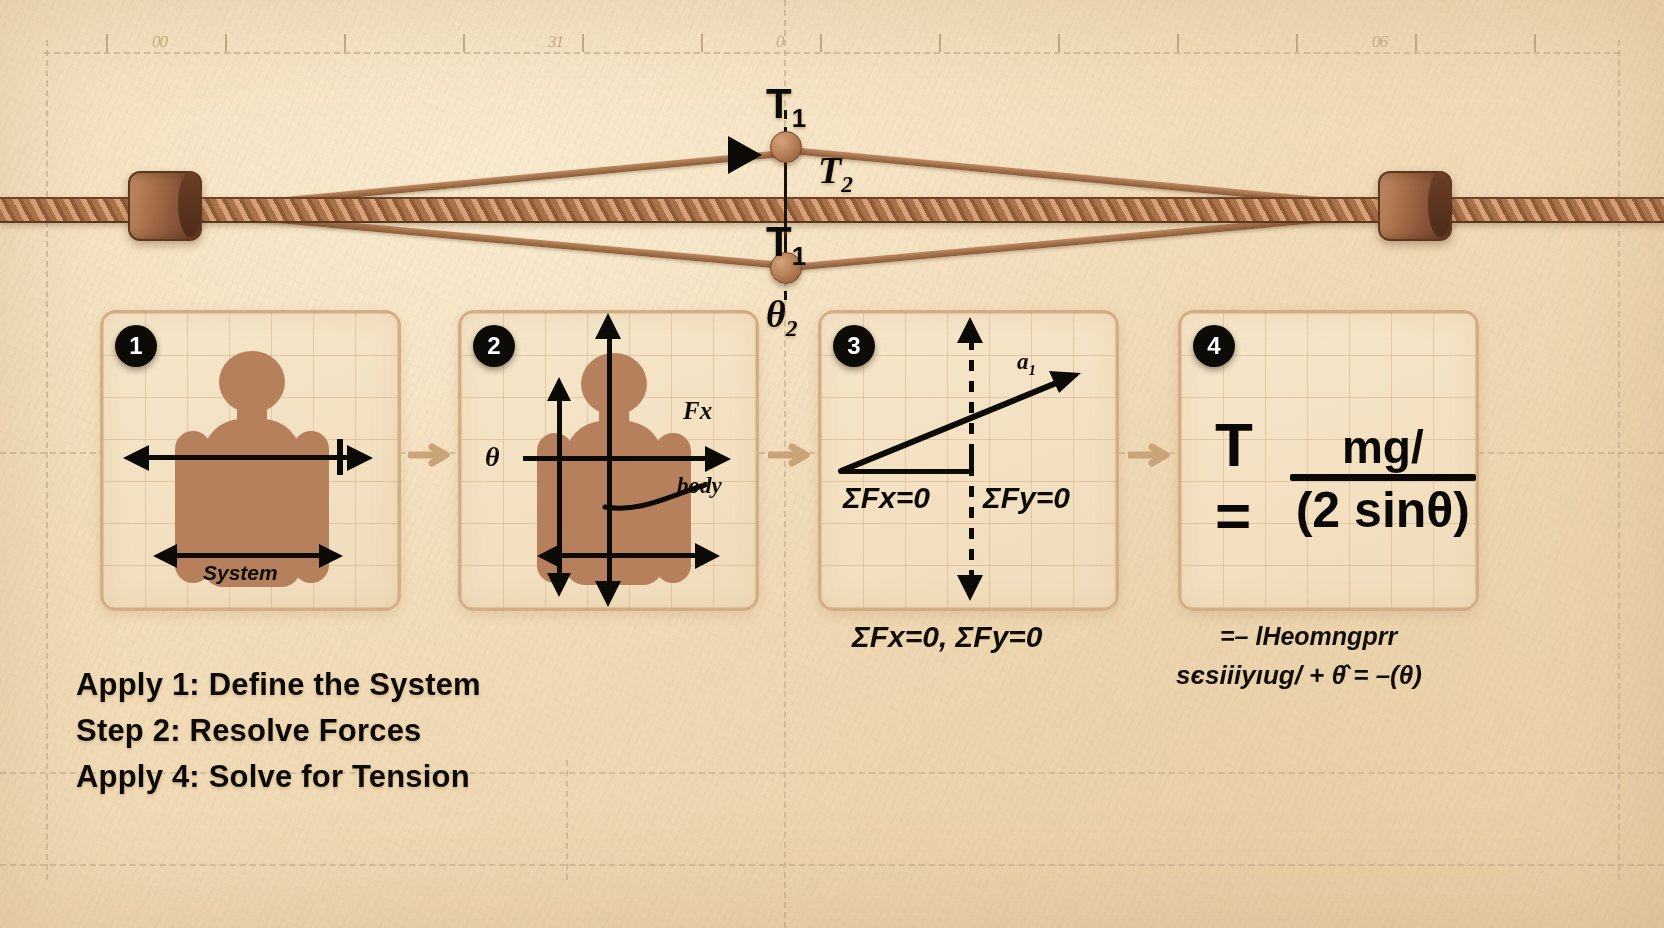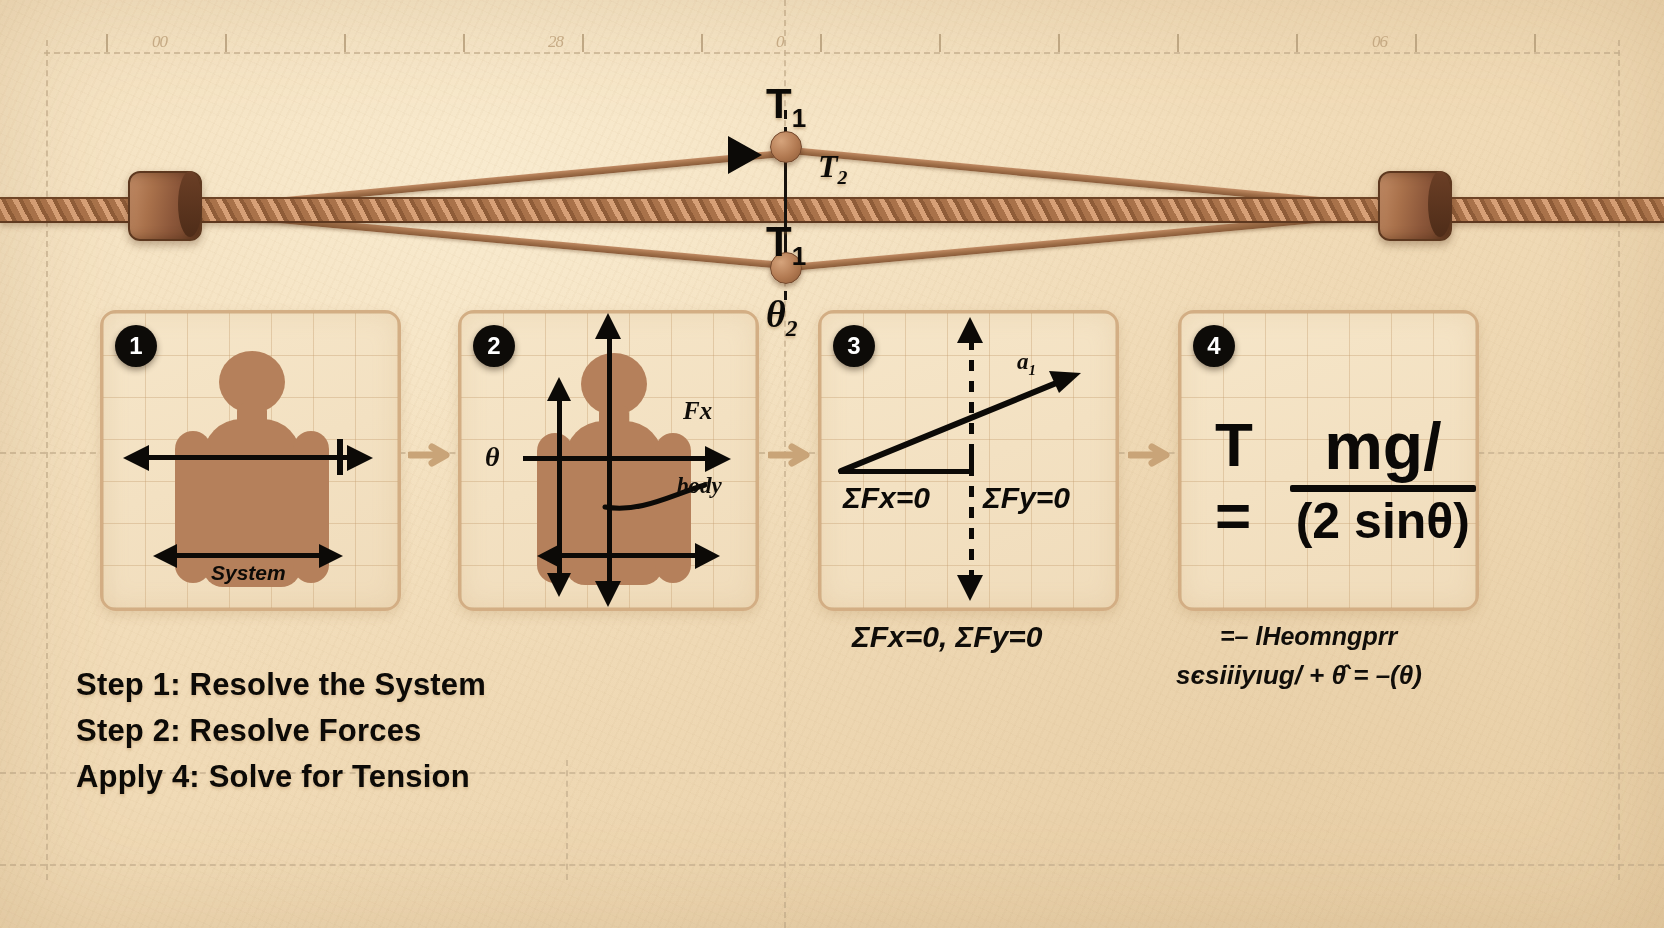--- a/index.html
+++ b/index.html
@@ -108,21 +108,21 @@
     font-style:italic;font-weight:bold;color:#100d09;white-space:nowrap;}
 
   .eqtext{position:absolute;font-family:"Liberation Sans",sans-serif;
     font-style:italic;font-weight:bold;color:#0c0a07;white-space:nowrap;}
 
   
   .formula{position:absolute;left:34px;top:96px;display:flex;align-items:center;
     font-weight:bold;color:#0b0907;}
   .formula .lhs{font-size:62px;letter-spacing:-2px;}
   .frac{display:flex;flex-direction:column;align-items:center;margin-left:10px;}
-  .frac .num{font-size:66px;line-height:1.02;padding:0 6px;}
+  .frac .num{font-size:46px;line-height:1.02;padding:0 6px;}
   .frac .bar{height:7px;background:#0b0907;width:100%;margin:4px 0;border-radius:2px;}
   .frac .den{font-size:50px;line-height:1.02;padding:0 6px;white-space:nowrap;}
 
   .caption{position:absolute;font-family:"Liberation Sans",sans-serif;
     font-style:italic;font-weight:bold;color:#100d09;white-space:nowrap;}
 
   .steps{position:absolute;left:76px;top:662px;}
   .steps div{font-size:31px;font-weight:bold;color:#0c0a07;line-height:1.48;
     letter-spacing:.2px;text-shadow:0 2px 3px rgba(170,130,80,.35);}
 </style>
@@ -150,21 +150,21 @@
       <div class="tick" style="left: 701px; top: 34px; height: 18px;"></div>
       <div class="tick" style="left: 820px; top: 34px; height: 18px;"></div>
       <div class="tick" style="left: 939px; top: 34px; height: 18px;"></div>
       <div class="tick" style="left: 1058px; top: 34px; height: 18px;"></div>
       <div class="tick" style="left: 1177px; top: 34px; height: 18px;"></div>
       <div class="tick" style="left: 1296px; top: 34px; height: 18px;"></div>
       <div class="tick" style="left: 1415px; top: 34px; height: 18px;"></div>
       <div class="tick" style="left: 1534px; top: 34px; height: 18px;"></div>
     </div>
   <div class="tick-num" style="left:152px;top:32px;">00</div>
-  <div class="tick-num" style="left:548px;top:32px;">28</div>
+  <div class="tick-num" style="left:548px;top:32px;">31</div>
   <div class="tick-num" style="left:776px;top:32px;">0</div>
   <div class="tick-num" style="left:1372px;top:32px;">06</div>
 
   <div class="sling" style="left:190px;top:206px;width:608px;transform:rotate(-5.4deg);"></div>
   <div class="sling" style="left:790px;top:147px;width:612px;transform:rotate(5.4deg);"></div>
 
   <div class="sling" style="left:190px;top:208px;width:608px;transform:rotate(5.2deg);"></div>
   <div class="sling" style="left:790px;top:264px;width:612px;transform:rotate(-5.2deg);"></div>
 
   <div class="mainrope"></div>
@@ -181,21 +181,21 @@
   <div class="dropdash" style="left:784px;top:274px;height:34px;"></div>
 
   <div class="knot" style="left:770px;top:131px;"></div>
   <div class="knot" style="left:770px;top:252px;"></div>
 
   <div class="arrowhead" style="left:728px;top:136px;border-left:34px solid #0c0a07;border-top:19px solid transparent;border-bottom:19px solid transparent;"></div>
 
   <div class="tlabel" style="left:766px;top:80px;font-size:42px;">
     <span>T</span><sub>1</sub>
   </div>
-  <div class="tlabel tl-italic" style="left:818px;top:148px;font-size:32px;text-align:right;">
+  <div class="tlabel tl-italic" style="left:818px;top:148px;font-size:38px;text-align:right;">
     <span>T</span><sub>2</sub>
   </div>
   <div class="tlabel" style="left:766px;top:218px;font-size:42px;">
     <span>T</span><sub>1</sub>
   </div>
   <div class="tlabel tl-italic" style="left:766px;top:292px;font-size:38px;">
     <span>θ</span><sub>2</sub>
   </div>
 
   <div class="panel p1">
@@ -211,21 +211,21 @@
     </div>
 
     <div class="axis" style="left:42px;top:142px;width:212px;height:5px;"></div>
     <div class="arrowhead" style="left:20px;top:132px;border-right:26px solid #0c0a07;border-top:13px solid transparent;border-bottom:13px solid transparent;"></div>
     <div class="arrowhead" style="left:244px;top:132px;border-left:26px solid #0c0a07;border-top:13px solid transparent;border-bottom:13px solid transparent;"></div>
     <div class="axis" style="left:234px;top:126px;width:6px;height:36px;"></div>
 
     <div class="axis" style="left:72px;top:240px;width:150px;height:5px;"></div>
     <div class="arrowhead" style="left:50px;top:231px;border-right:24px solid #0c0a07;border-top:12px solid transparent;border-bottom:12px solid transparent;"></div>
     <div class="arrowhead" style="left:216px;top:231px;border-left:24px solid #0c0a07;border-top:12px solid transparent;border-bottom:12px solid transparent;"></div>
-    <div class="eqtext" style="left:108px;top:248px;font-size:21px;">System</div>
+    <div class="eqtext" style="left:100px;top:248px;font-size:21px;">System</div>
   </div>
 
   <div class="flowarrow" style="left:408px;top:440px;">
     <svg width="46" height="30" viewBox="0 0 46 30">
         <path d="M2 15 H30 M24 7 L38 15 L24 23" stroke="#c9a478" stroke-width="7" fill="none" stroke-linecap="round" stroke-linejoin="round"></path>
       </svg>
   </div>
 
   <div class="panel p2">
     <div class="badge">2</div>
@@ -308,19 +308,19 @@
         <span class="bar"></span>
         <span class="den">(2 sinθ)</span>
       </span>
     </div>
   </div>
 
   <div class="caption" style="left:1220px;top:622px;font-size:25px;">=–  lHeomngprr</div>
   <div class="caption" style="left:1176px;top:660px;font-size:26px;">sєѕiiiyıиg/ +  θ̂ = –(θ)</div>
 
   <div class="steps">
-    <div>Step 1: Resolve the System</div>
+    <div>Apply 1: Define the System</div>
     <div>Step 2: Resolve Forces</div>
     <div>Apply 4: Solve for Tension</div>
   </div>
 
   <div class="vignette"></div>
 </div>
 
 </body></html>

